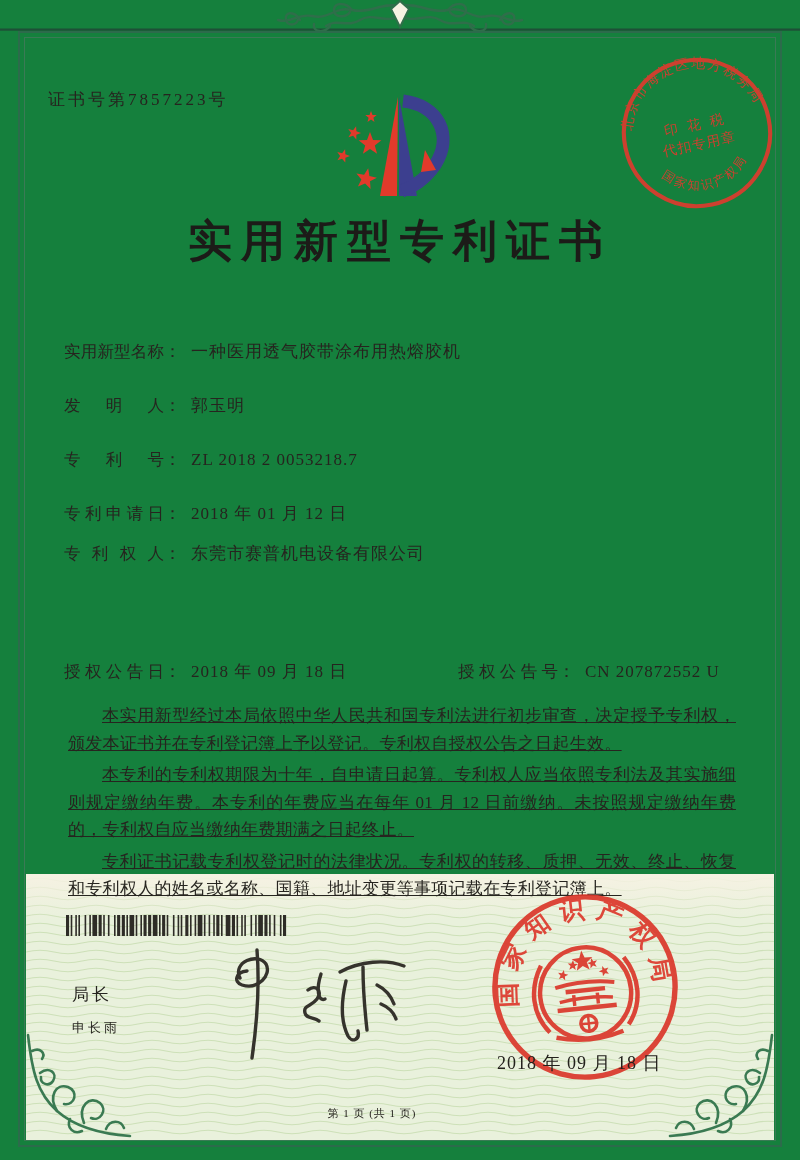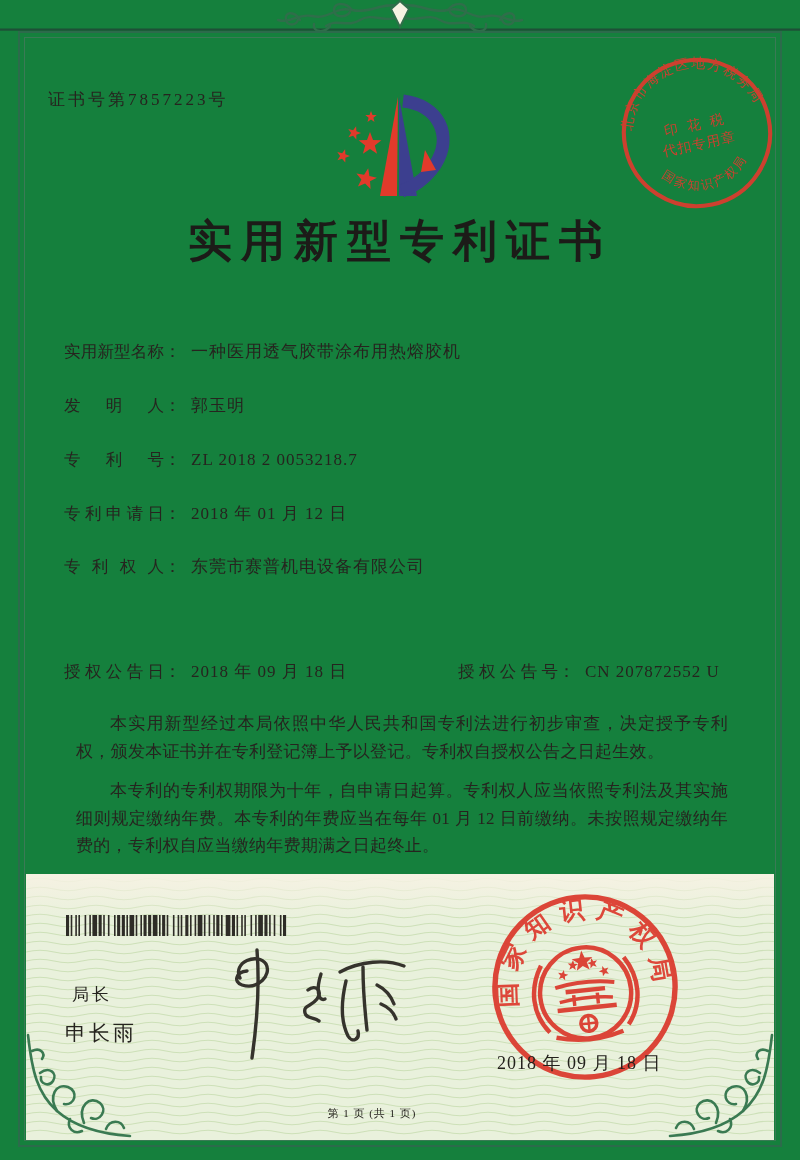--- a/index.html
+++ b/index.html
@@ -24,24 +24,24 @@
          font-size:44px;font-weight:bold;letter-spacing:9px;color:#1c1b18;}
   .field{position:absolute;left:64px;font-size:17px;line-height:29px;}
   .flabel{display:inline-block;width:100px;text-align:justify;text-align-last:justify;
           font-size:16.5px;vertical-align:top;}
   .colon{display:inline-block;margin-right:10px;vertical-align:top;}
   .fvalue{display:inline-block;letter-spacing:1px;vertical-align:top;}
   .fvalue.wide{width:548px;}
   .grant-right{position:absolute;left:394px;top:0;}
   .bodytext{position:absolute;left:64px;top:698px;width:676px;font-size:17px;
             line-height:27.5px;text-align:justify;letter-spacing:0.3px;}
-  .bodytext p{margin:12px;text-indent:2em;}
+  .bodytext p{margin:4px;text-indent:2em;text-decoration:underline;}
   .barcode{position:absolute;left:66px;top:915px;}
   .officer-title{position:absolute;left:72px;top:983px;font-size:17px;letter-spacing:3px;}
-  .officer-name{position:absolute;left:65px;top:1019px;font-size:21px;letter-spacing:3px;}
+  .officer-name{position:absolute;left:72px;top:1019px;font-size:13px;letter-spacing:3px;}
   .sig{position:absolute;left:212px;top:944px;}
   .sealbottom{position:absolute;left:486px;top:888px;}
   .sealdate{position:absolute;left:497px;top:1051px;font-size:18px;letter-spacing:1px;color:#23211c;}
   .footerpg{position:absolute;left:262px;top:1106px;width:220px;text-align:center;
             font-size:11px;letter-spacing:1px;}
   .sealtext{fill:#dd3b2e;font-family:"Liberation Serif","DejaVu Serif",serif;}
 </style>
 </head>
 <body>
 
@@ -169,34 +169,35 @@
   </div>
   <div class="field" style="top:337px">
     <span class="flabel">实用新型名称</span><span class="colon">：</span><span class="fvalue">一种医用透气胶带涂布用热熔胶机</span>
   </div>
   <div class="field" style="top:445px">
     <span class="flabel">专利号</span><span class="colon">：</span><span class="fvalue">ZL 2018 2 0053218.7</span>
   </div>
   <div class="field" style="top:499px">
     <span class="flabel">专利申请日</span><span class="colon">：</span><span class="fvalue">2018 年 01 月 12 日</span>
   </div>
-  <div class="field" style="top:552px">
+  <div class="field" style="top:539px">
     <span class="flabel">专利权人</span><span class="colon">：</span><span class="fvalue">东莞市赛普机电设备有限公司</span>
   </div>
 
   <div class="field" style="top:657px;width:700px">
     <span class="flabel">授权公告日</span><span class="colon">：</span><span class="fvalue">2018 年 09 月 18 日</span>
     <span class="grant-right">
       <span class="flabel">授权公告号</span><span class="colon">：</span><span class="fvalue">CN 207872552 U</span>
     </span>
   </div>
 
   <div class="bodytext">
     <p>本实用新型经过本局依照中华人民共和国专利法进行初步审查，决定授予专利权，颁发本证书并在专利登记簿上予以登记。专利权自授权公告之日起生效。</p>
     <p>本专利的专利权期限为十年，自申请日起算。专利权人应当依照专利法及其实施细则规定缴纳年费。本专利的年费应当在每年 01 月 12 日前缴纳。未按照规定缴纳年费的，专利权自应当缴纳年费期满之日起终止。</p>
+    <p>专利证书记载专利权登记时的法律状况。专利权的转移、质押、无效、终止、恢复和专利权人的姓名或名称、国籍、地址变更等事项记载在专利登记簿上。</p>
   </div>
 
   <svg id="barcode" class="barcode" width="226" height="21" viewBox="0 0 226 21">
       <rect x="0.0" y="0" width="3.1" height="21" fill="#2e2c27"></rect>
       <rect x="4.7" y="0" width="1.6" height="21" fill="#2e2c27"></rect>
       <rect x="9.3" y="0" width="1.6" height="21" fill="#2e2c27"></rect>
       <rect x="12.4" y="0" width="1.6" height="21" fill="#2e2c27"></rect>
       <rect x="18.6" y="0" width="1.6" height="21" fill="#2e2c27"></rect>
       <rect x="23.3" y="0" width="1.6" height="21" fill="#2e2c27"></rect>
       <rect x="26.4" y="0" width="4.7" height="21" fill="#2e2c27"></rect>

